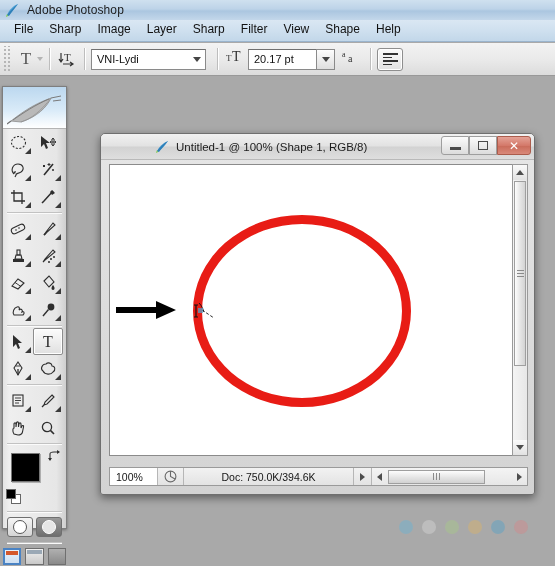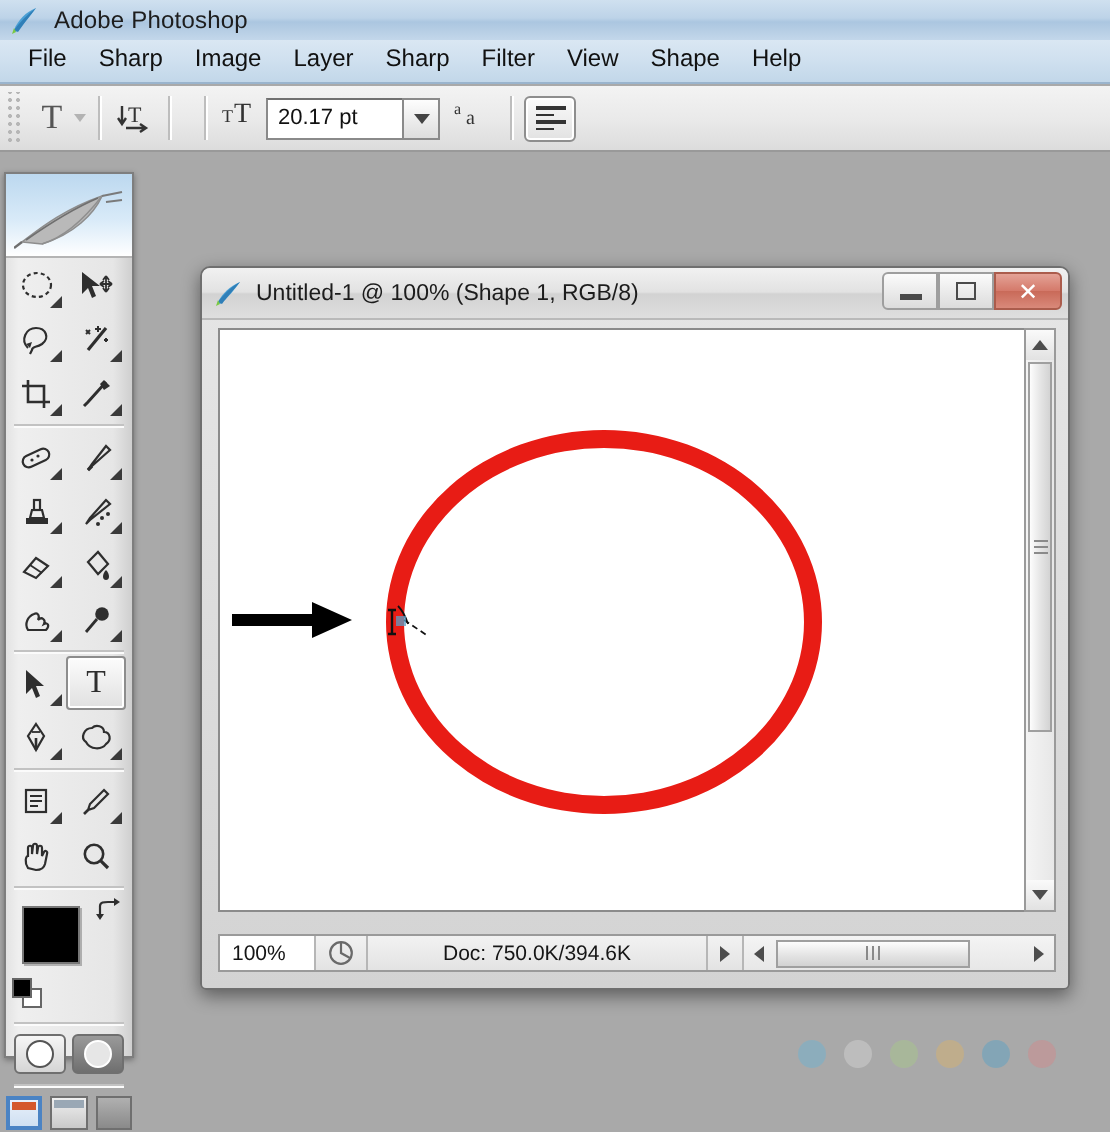--- a/index.html
+++ b/index.html
@@ -183,21 +183,21 @@
     position:absolute;left:100px;top:133px;width:435px;height:362px;
     background:linear-gradient(180deg,#e6e6e6,#d3d3d3);
     border:1px solid #6f6f6f;border-radius:5px 5px 3px 3px;
     box-shadow:0 3px 9px rgba(0,0,0,.45);
     box-sizing:border-box;overflow:hidden;
   }
   #doc-titlebar{
     height:26px;width:100%;box-sizing:border-box;
     background:linear-gradient(180deg,#f1f1f1 0%,#e2e2e2 48%,#d2d2d2 52%,#dedede 100%);
     display:flex;align-items:center;position:relative;
-    border-bottom:1px solid #b9b9b9;border-radius:4px 4px 0 0;
+    border-bottom:1px solid #b9b9b9;border-radius:4px 4px 0 0;padding-left:48px;
   }
   #doc-titlebar .doc-icon{width:14px;height:14px;margin:0 6px 0 7px;flex:0 0 auto;position:relative;}
   #doc-title{font-size:11.5px;color:#1c1c1c;white-space:nowrap;}
   .winbtns{position:absolute;right:3px;top:2px;display:flex;}
   .winbtn{
     width:28px;height:19px;display:flex;align-items:center;justify-content:center;
     border:1px solid #9e9e9e;box-sizing:border-box;
     background:linear-gradient(180deg,#fbfbfb,#dcdcdc);
   }
   .winbtn.min{border-radius:3px 0 0 3px;}
@@ -333,20 +333,26 @@
   <div class="orient-btn">
     <svg width="18" height="18" viewBox="0 0 18 18">
       <text x="6" y="11" font-family="Liberation Serif, serif" font-size="11" fill="#333">T</text>
       <path d="M3 3 L3 11 M1 9 L3 12 L5 9" stroke="#333" stroke-width="1.2" fill="none"></path>
       <path d="M5 14 L14 14 M12 12 L15 14 L12 16" stroke="#333" stroke-width="1.2" fill="none"></path>
     </svg>
   </div>
 
   <div class="ob-sep"></div>
 
+  <div class="combo" id="font-family">
+    <span class="cb-val">VNI-Lydi</span>
+    <span class="cb-arrow">
+        <i class="caret"></i>
+      </span>
+  </div>
 
   <div style="width:5px;flex:0 0 auto;"></div>
 
 
   <div class="ob-sep"></div>
 
   <span class="size-icon">
     <svg width="18" height="16" viewBox="0 0 18 16">
       <text x="0" y="12" font-family="Liberation Serif, serif" font-size="9" fill="#333">T</text>
       <text x="6" y="12" font-family="Liberation Serif, serif" font-size="14" fill="#333">T</text>

